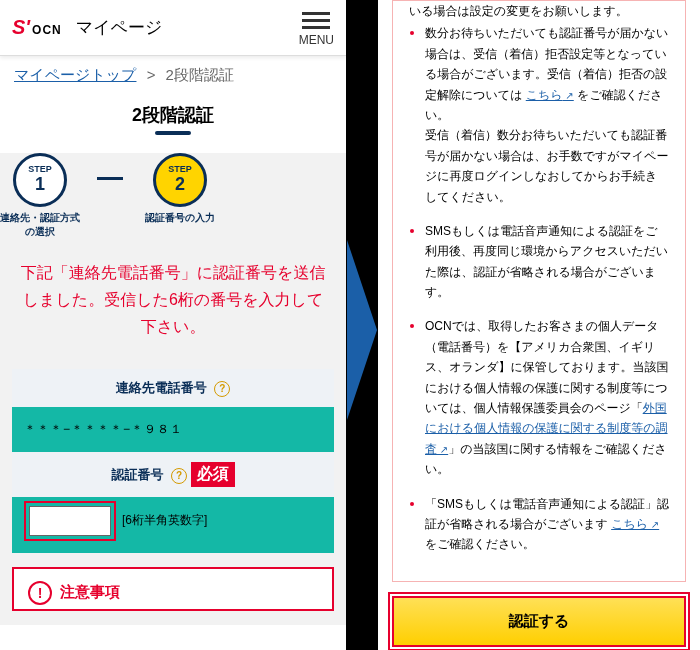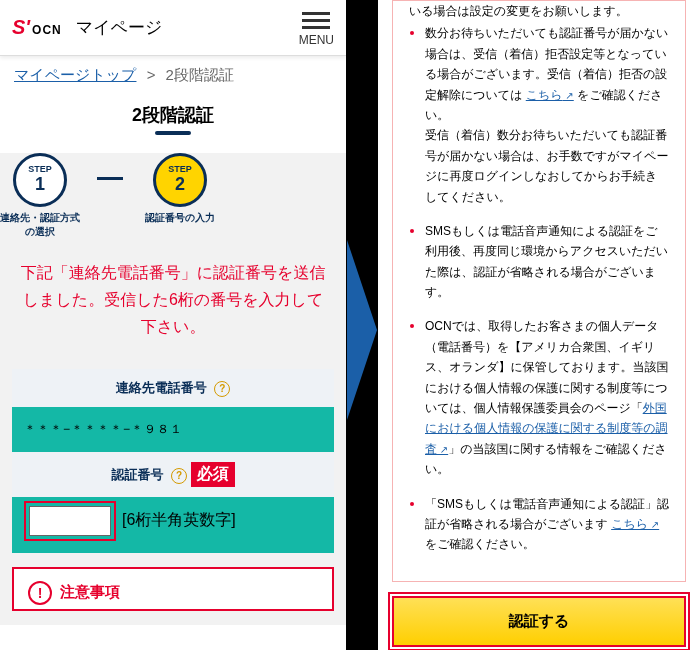--- a/index.html
+++ b/index.html
@@ -156,21 +156,21 @@
     gap: 6px;
   }
   .code-input-highlight { border: 2px solid #e6002d; padding: 3px; display:inline-block;}
   .code-input {
     width: 72px;
     height: 24px;
     border: 1px solid #666;
     font-size: 13px;
     padding: 2px 4px;
   }
-  .code-hint { font-size: 16px; }
+  .code-hint { font-size: 12px; }
   .notice-box {
     margin: 14px 12px 0;
     border: 2px solid #e6002d;
     padding: 12px 14px 4px;
     background:#fff;
   }
   .notice-title { color: #e6002d; font-weight: bold; font-size: 15px; display:flex; align-items:center; gap:8px;}
   .warn-icon {
     width: 20px; height: 20px;
     border: 2px solid #e6002d;

